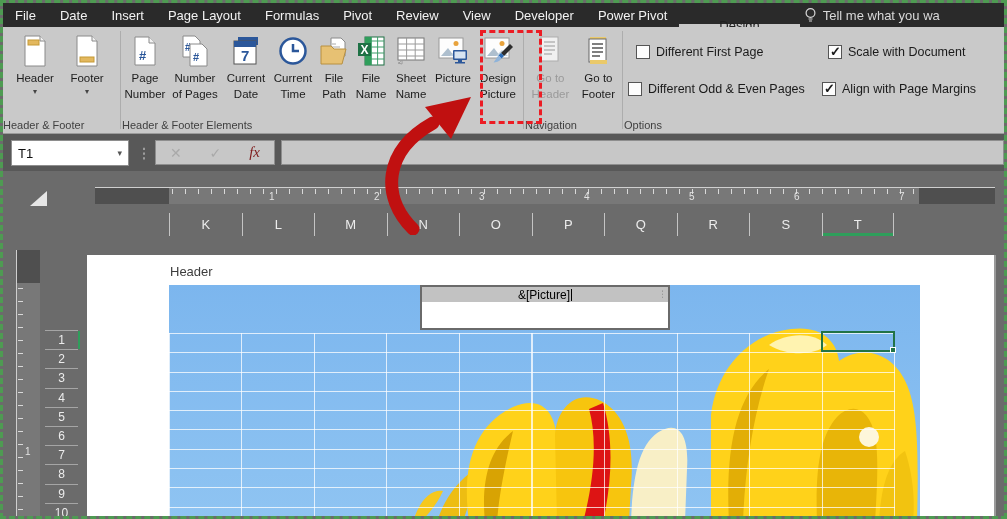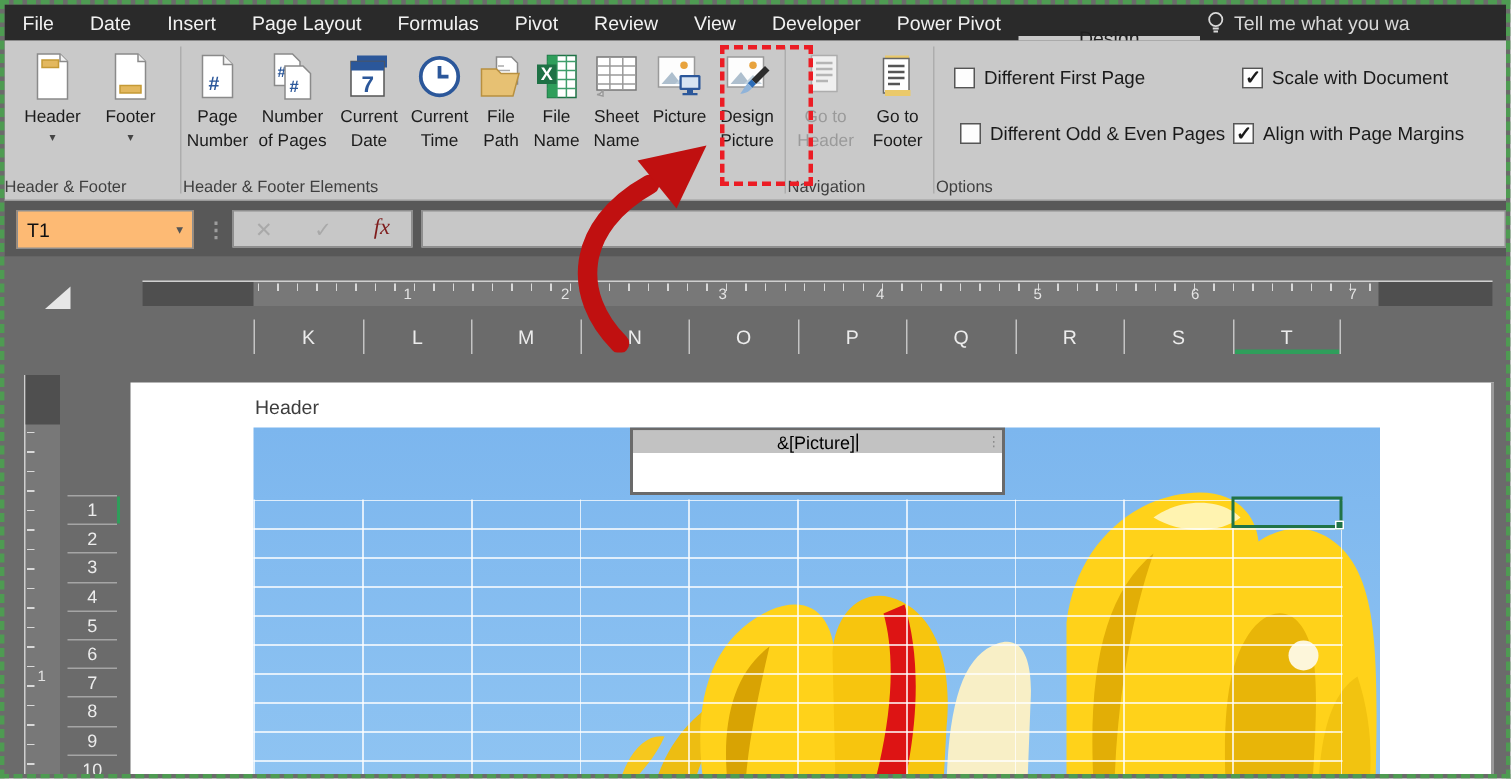--- a/index.html
+++ b/index.html
@@ -60,21 +60,21 @@
   .redbox {
     position:absolute; left:477px; top:27px; width:62px; height:94px;
     border:3px dashed #ec1c24; z-index:40; pointer-events:none;
   }
   .arrow { position:absolute; left:368px; top:90px; z-index:41; pointer-events:none; }
 
   
   .frow { position:absolute; left:0; top:131px; width:1001px; height:37px; background:#585858; }
   .namebox {
     position:absolute; left:8px; top:6px; width:118px; height:25px;
-    background:#fdba74; border:1px solid #8e8e8e;
+    background:#ffffff; border:1px solid #8e8e8e;
     display:flex; align-items:center; font-size:13px; color:#111; padding:12px 6px;
   }
   .namebox .nbarrow { margin-left:auto; font-size:9px; color:#555; }
   .fdots { position:absolute; left:134px; top:6px; height:25px; display:flex; align-items:center; color:#9d9d9d; font-size:14px; font-weight:bold; letter-spacing:0; }
   .fbtns {
     position:absolute; left:152px; top:6px; width:120px; height:25px;
     background:#c7c7c7; border:1px solid #8e8e8e;
     display:flex; align-items:center; justify-content:space-around; font-size:14px;
   }
   .fbtns .dis { color:#a9a9a9; }
@@ -359,21 +359,21 @@
       <div class="rgroup-label">Navigation</div>
     </div>
 
     <div class="rsep"></div>
 
     <div class="rgroup opts">
       <div class="optrow" style="left:12px; top:18px;">
         <span class="cbx"></span>
         <span>Different First Page</span>
       </div>
-      <div class="optrow" style="left:16px; top:55px;">
+      <div class="optrow" style="left:4px; top:55px;">
         <span class="cbx"></span>
         <span>Different Odd &amp; Even Pages</span>
       </div>
       <div class="optrow" style="left:204px; top:18px;">
         <span class="cbx checked"></span>
         <span>Scale with Document</span>
       </div>
       <div class="optrow" style="left:198px; top:55px;">
         <span class="cbx checked"></span>
         <span>Align with Page Margins</span>

